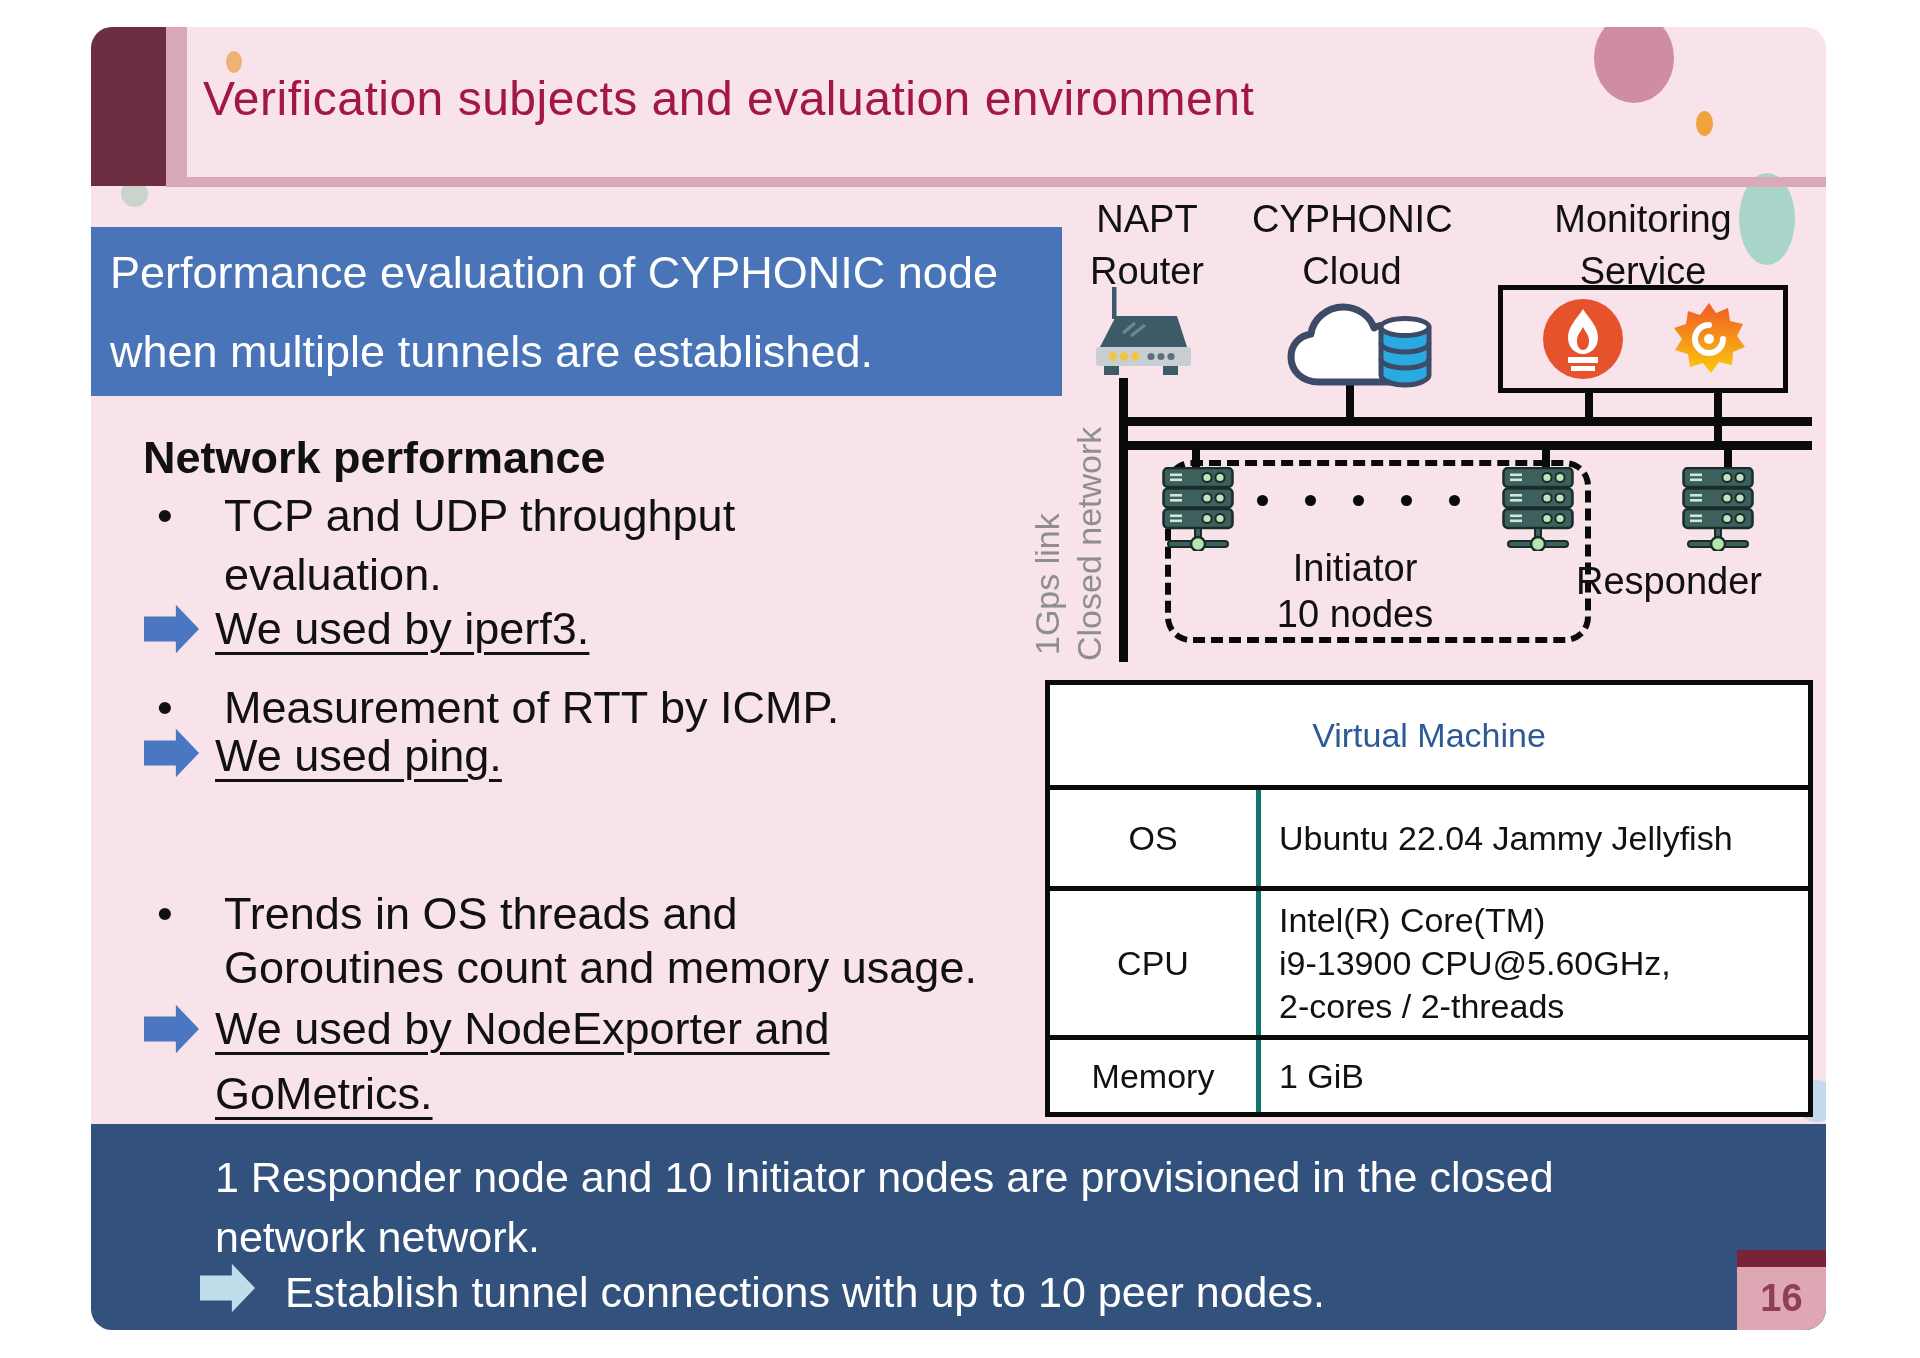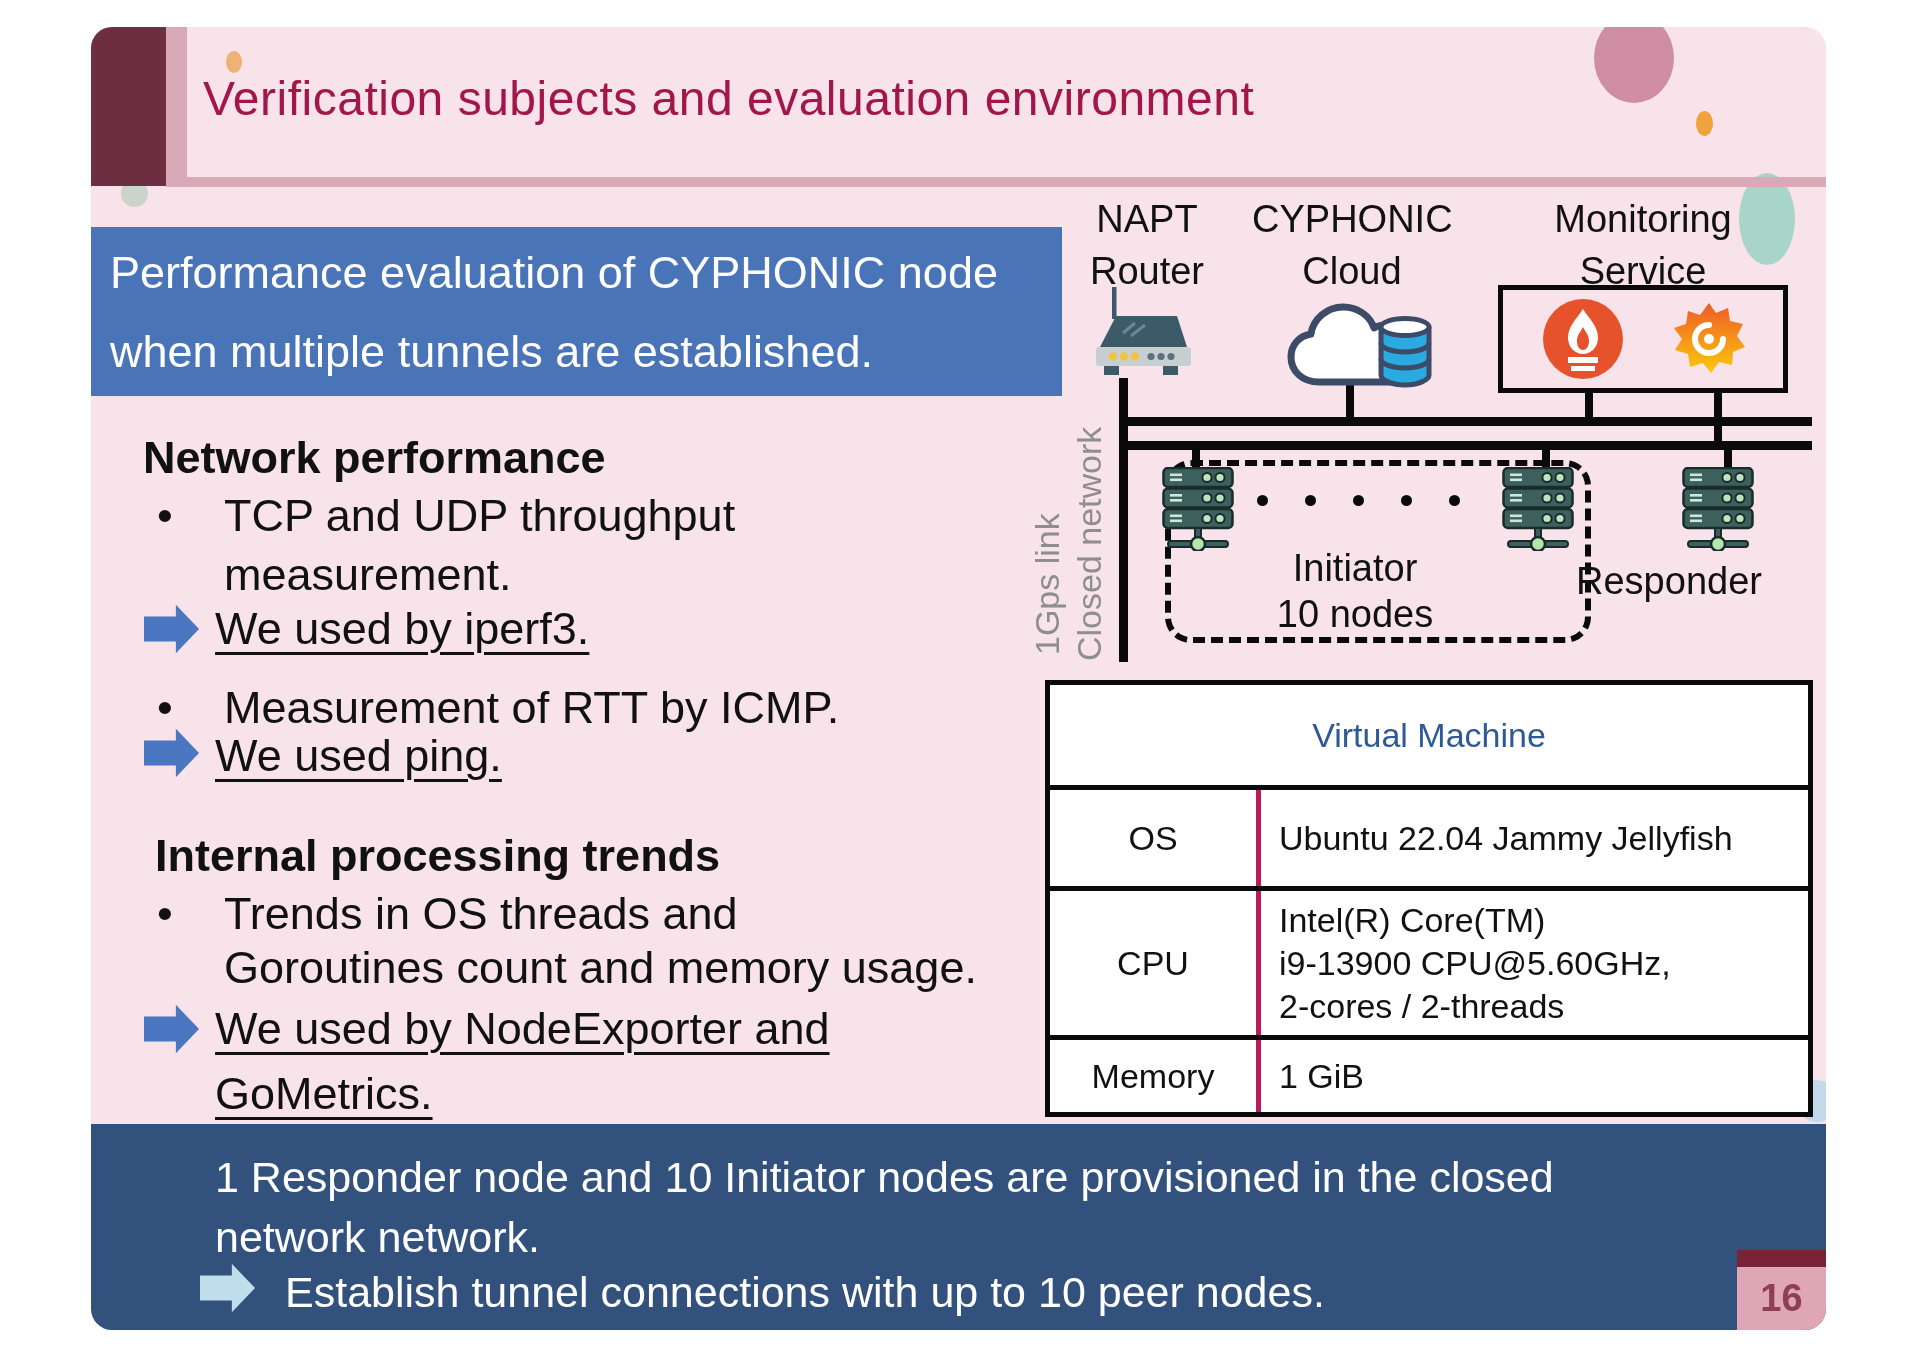--- a/index.html
+++ b/index.html
@@ -26,21 +26,21 @@
   .dashedbox{position:absolute;left:1074px;top:433px;width:426px;height:183px;border:6px dashed #0a0a0a;border-radius:26px;box-sizing:border-box;}
   .monbox{position:absolute;left:1407px;top:258px;width:290px;height:108px;border:5px solid #0a0a0a;box-sizing:border-box;}
   .dot{position:absolute;width:11px;height:11px;border-radius:50%;background:#0a0a0a;}
   .rot{position:absolute;font-size:34px;color:#8E8E8E;white-space:nowrap;transform:rotate(-90deg);transform-origin:0 0;}
   .nodelabel{position:absolute;font-size:38px;color:#111;text-align:center;line-height:46px;}
   
   .vmtable{position:absolute;left:954px;top:653px;width:768px;height:437px;background:#fff;border:5px solid #0a0a0a;box-sizing:border-box;color:#111;}
   .vm-head{height:105px;border-bottom:5px solid #0a0a0a;box-sizing:border-box;display:flex;flex-direction:column;justify-content:center;text-align:center;color:#2D5A96;font-size:34px;line-height:42px;}
   .vm-row{display:flex;box-sizing:border-box;}
   .vm-row.bline{border-bottom:5px solid #0a0a0a;}
-  .vm-c1{width:211px;border-right:5px solid #be185d;box-sizing:border-box;display:flex;align-items:center;justify-content:center;font-size:34px;}
+  .vm-c1{width:211px;border-right:5px solid #0f766e;box-sizing:border-box;display:flex;align-items:center;justify-content:center;font-size:34px;}
   .vm-c2{flex:1;display:flex;align-items:center;padding-left:18px;font-size:34px;line-height:43px;white-space:pre-line;}
   
   .footer{left:0;top:1097px;width:1735px;height:206px;background:#33517D;}
   .ftext{position:absolute;color:#fff;font-size:43px;white-space:nowrap;}
   .pagestrip{left:1646px;top:1223px;width:89px;height:17px;background:#7B2336;}
   .pagebox{left:1646px;top:1240px;width:89px;height:63px;background:#DFA6B4;display:flex;align-items:center;justify-content:center;font-size:38px;font-weight:bold;color:#8E3E56;}
   svg{display:block;}
 </style>
 </head>
 <body>
@@ -60,36 +60,35 @@
   <div class="ellipse" style="left:1605px;top:84px;width:17px;height:25px;background:#F0A33C;"></div>
 
   <div class="abs bluebox">
     <div>Performance evaluation of CYPHONIC node</div>
     <div>when multiple tunnels are established.</div>
   </div>
 
   <div class="li bold" style="left:52px;top:405px;">Network performance</div>
   <div class="li bullet" style="left:66px;top:463px;">•</div>
   <div class="li" style="left:133px;top:463px;">TCP and UDP throughput</div>
-  <div class="li" style="left:133px;top:522px;">measurement.</div>
+  <div class="li" style="left:133px;top:522px;">evaluation.</div>
   <div class="abs" style="left:53px;top:573px;">
     <svg width="56" height="58" viewBox="0 0 58 58">
         <polygon points="0,16 33,16 33,4 57,29 33,54 33,42 0,42" fill="#4B77C2"></polygon>
       </svg>
   </div>
   <div class="li und" style="left:124px;top:576px;">We used by iperf3.</div>
   <div class="li bullet" style="left:66px;top:655px;">•</div>
   <div class="li" style="left:133px;top:655px;">Measurement of RTT by ICMP.</div>
   <div class="abs" style="left:53px;top:697px;">
     <svg width="56" height="58" viewBox="0 0 58 58">
         <polygon points="0,16 33,16 33,4 57,29 33,54 33,42 0,42" fill="#4B77C2"></polygon>
       </svg>
   </div>
   <div class="li und" style="left:124px;top:703px;">We used ping.</div>
-  <div class="li bold" style="left:64px;top:803px;">Internal processing trends</div>
   <div class="li bullet" style="left:66px;top:861px;">•</div>
   <div class="li" style="left:133px;top:861px;">Trends in OS threads and</div>
   <div class="li" style="left:133px;top:915px;">Goroutines count and memory usage.</div>
   <div class="abs" style="left:53px;top:973px;">
     <svg width="56" height="58" viewBox="0 0 58 58">
         <polygon points="0,16 33,16 33,4 57,29 33,54 33,42 0,42" fill="#4B77C2"></polygon>
       </svg>
   </div>
   <div class="li und" style="left:124px;top:976px;">We used by NodeExporter and</div>
   <div class="li und" style="left:124px;top:1041px;">GoMetrics.</div>

